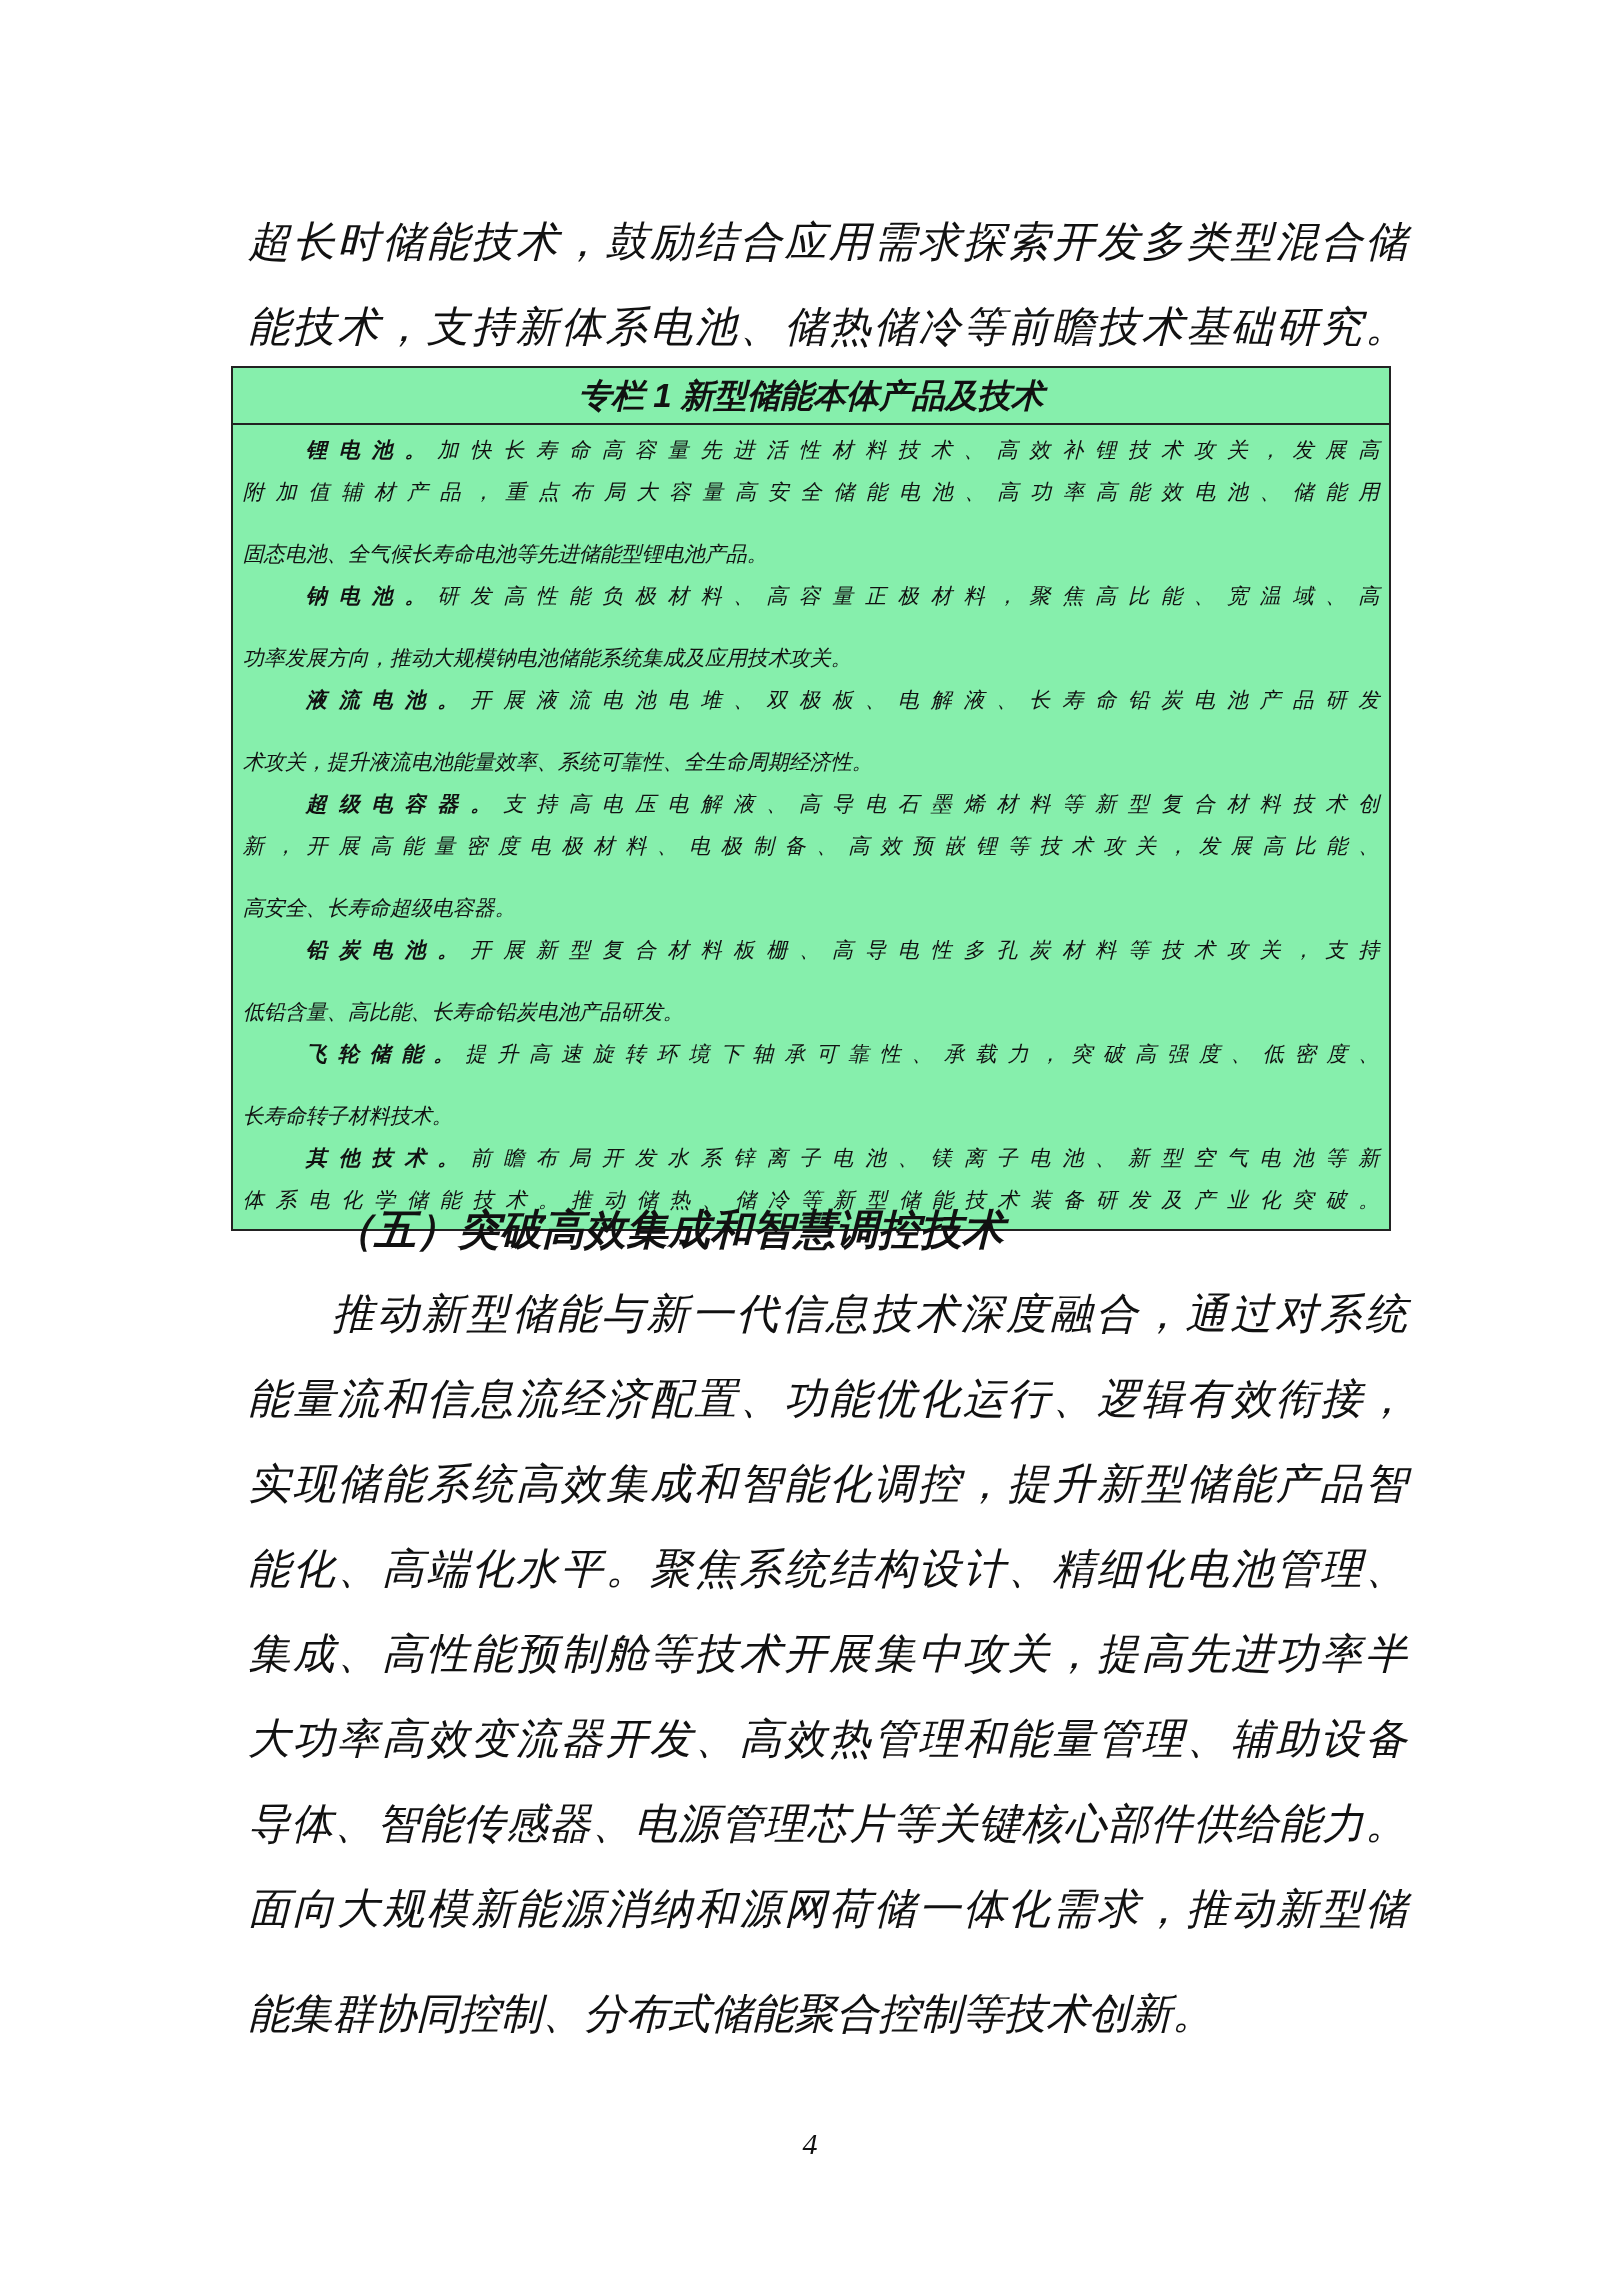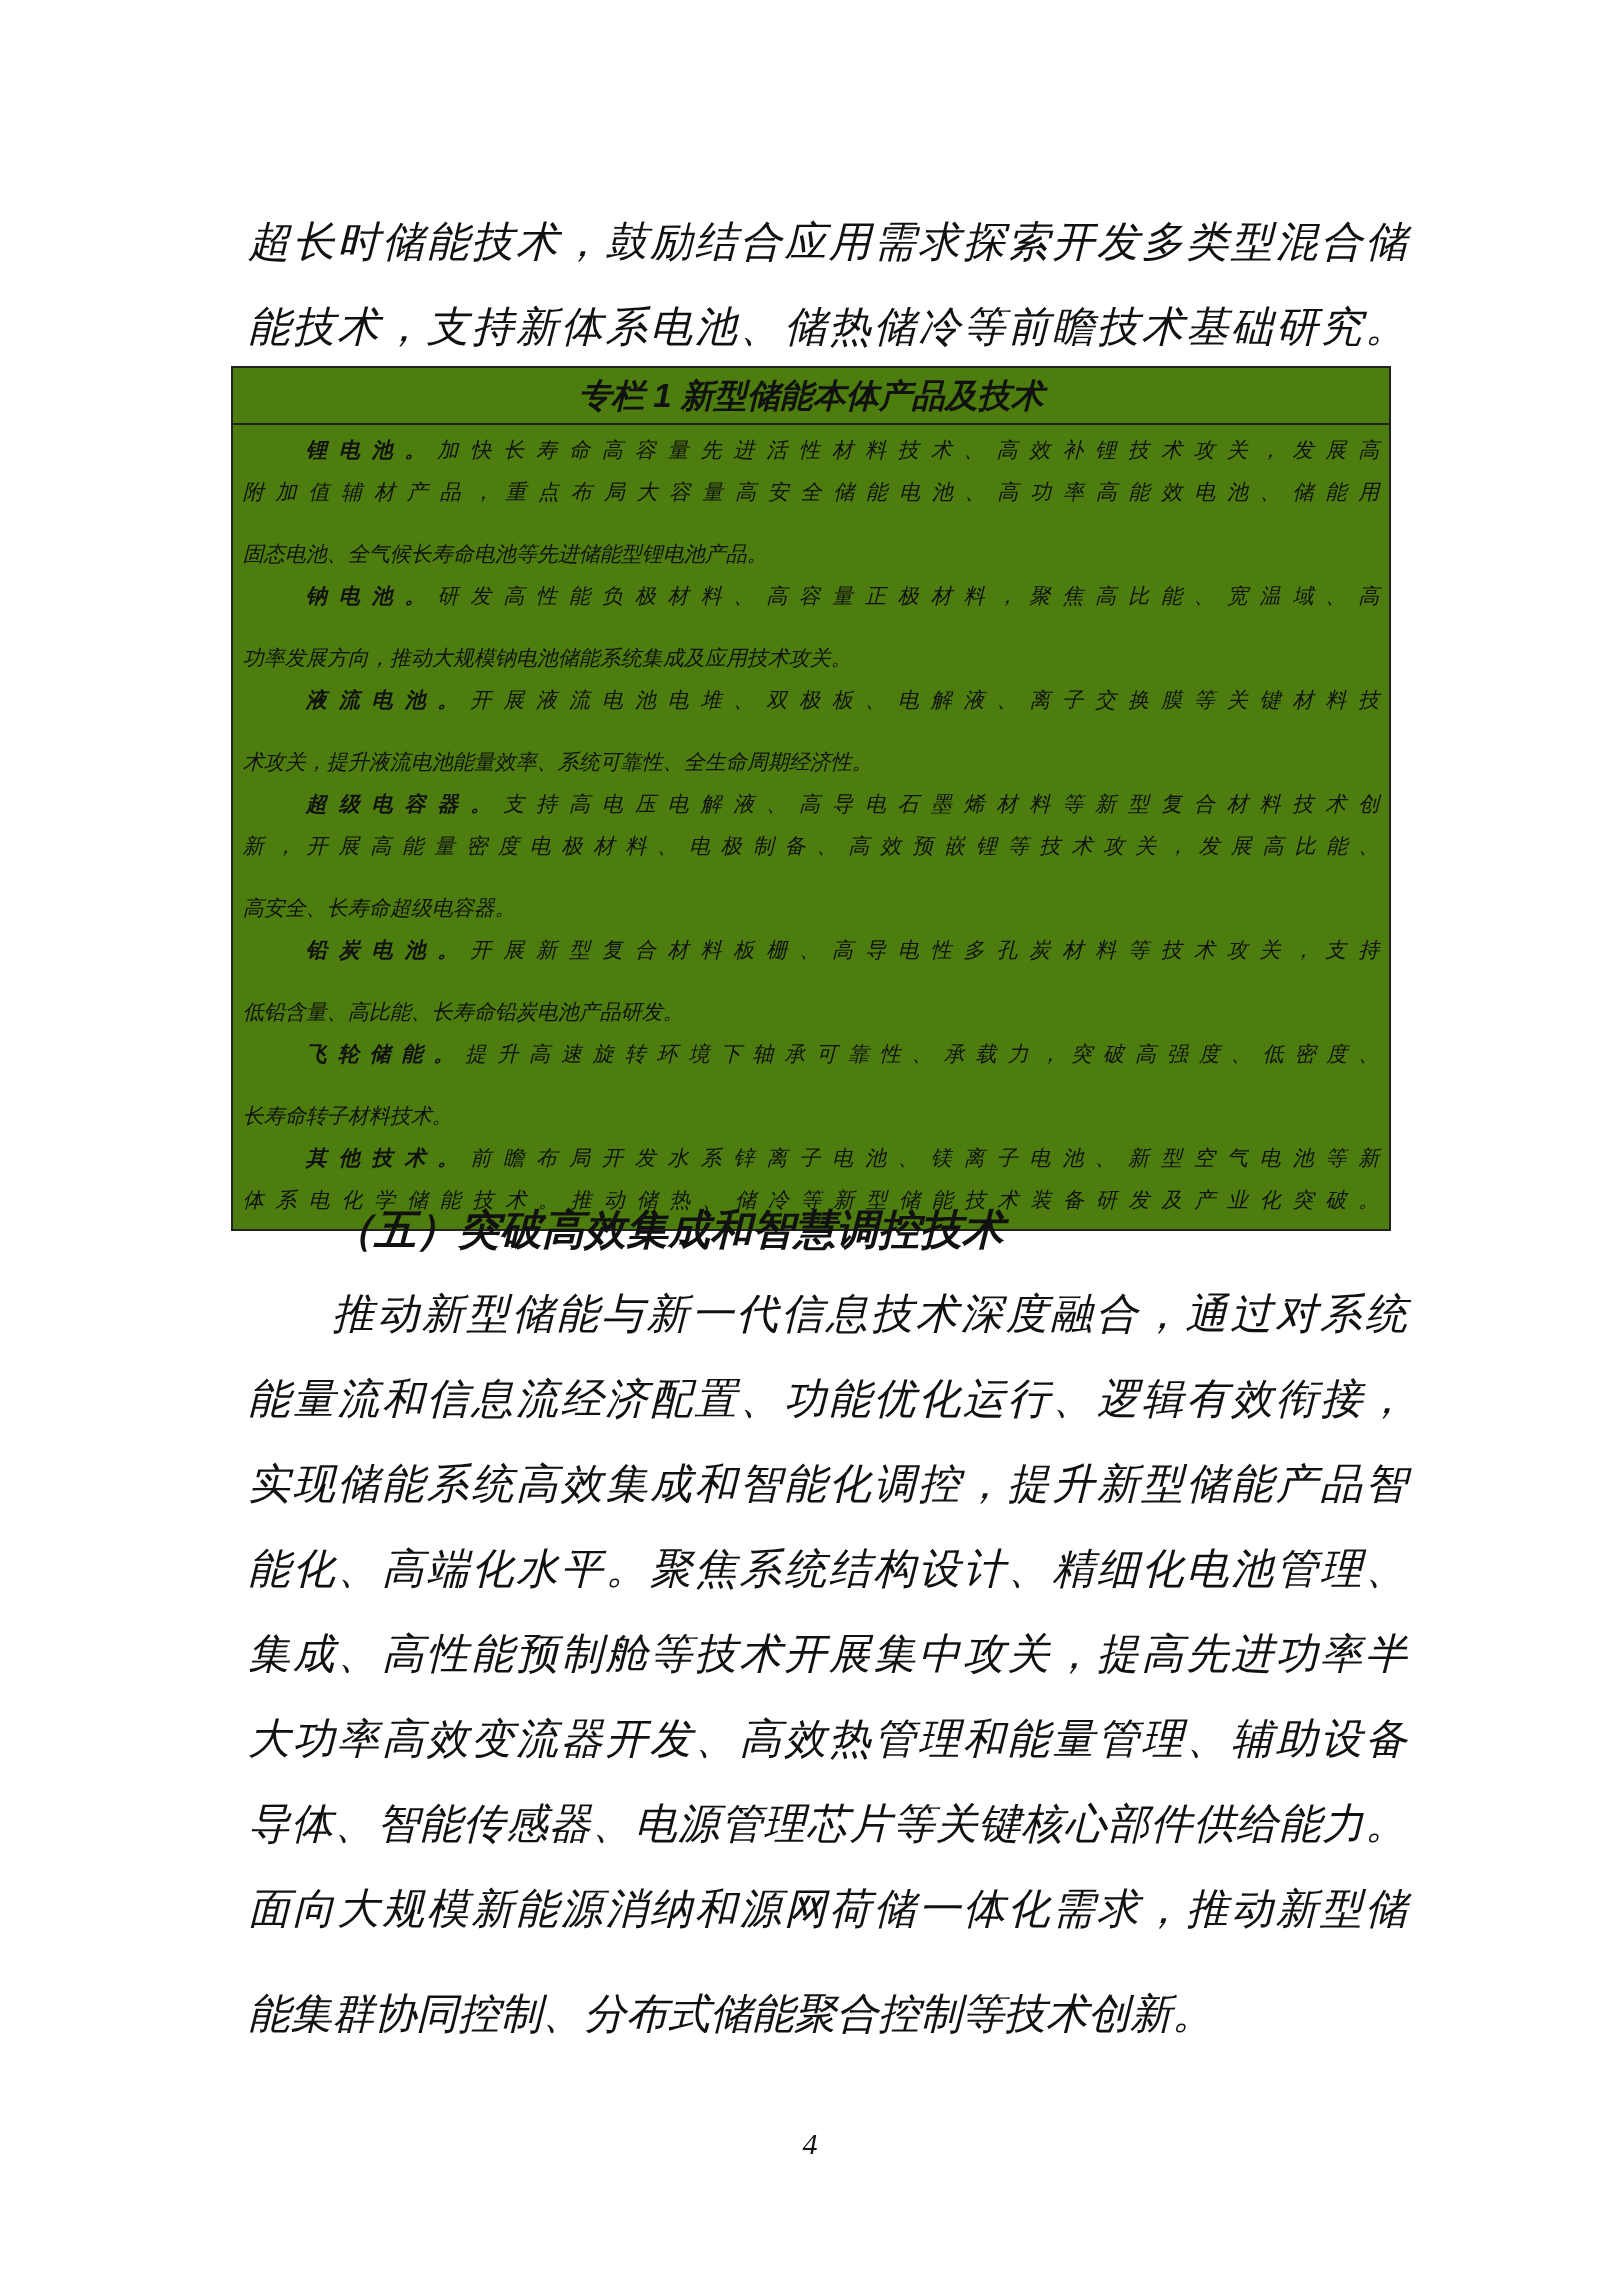--- a/index.html
+++ b/index.html
@@ -9,21 +9,21 @@
   }
   .textblock { position:absolute; left:248px; width:1159px; font-size:42px; line-height:85px; }
   .tline { text-align:justify; }
   .jfull { text-align-last:justify; }
   .jlast { text-align-last:left;margin-top:20px; }
   .indent2 { text-indent:84px; }
   .heading-block { position:absolute; left:248px; width:1159px; top:1188px;
     font-size:42px; line-height:85px; font-weight:bold; text-indent:84px; }
   .box {
     position:absolute; left:231px; top:366px; width:1160px; box-sizing:border-box;
-    border:2.9px solid #222222; background:#4d7c0f;
+    border:2.9px solid #222222; background:#86efac;
   }
   .box-title {
     height:55px; line-height:55px; border-bottom:2.9px solid #222222; text-align:center;
     font-family:"Liberation Sans","DejaVu Sans",sans-serif; font-weight:bold; font-size:33px;
   }
   .box-body { padding:3.9px 9.8px 7.8px 9.8px; font-size:21px; line-height:42px; }
   .bline { text-align:justify; }
   .bline.first { text-indent:63px; }
   .term { font-family:"Liberation Sans","DejaVu Sans",sans-serif; font-weight:700; }
   .page-num { position:absolute; left:0; top:2123px; width:100%; text-align:center;
@@ -48,21 +48,21 @@
         <div class="bline jfull">附加值辅材产品，重点布局大容量高安全储能电池、高功率高能效电池、储能用</div>
         <div class="bline jlast">固态电池、全气候长寿命电池等先进储能型锂电池产品。</div>
       </div>
 
       <div>
         <div class="bline first jfull"><b class="term">钠电池。</b><span>研发高性能负极材料、高容量正极材料，聚焦高比能、宽温域、高</span></div>
         <div class="bline jlast">功率发展方向，推动大规模钠电池储能系统集成及应用技术攻关。</div>
       </div>
 
       <div>
-        <div class="bline first jfull"><b class="term">液流电池。</b><span>开展液流电池电堆、双极板、电解液、离子交换膜等关键材料技</span></div>
+        <div class="bline first jfull"><b class="term">液流电池。</b><span>开展液流电池电堆、双极板、电解液、长寿命铅炭电池产品研发</span></div>
         <div class="bline jlast">术攻关，提升液流电池能量效率、系统可靠性、全生命周期经济性。</div>
       </div>
 
       <div>
         <div class="bline first jfull"><b class="term">超级电容器。</b><span>支持高电压电解液、高导电石墨烯材料等新型复合材料技术创</span></div>
         <div class="bline jfull">新，开展高能量密度电极材料、电极制备、高效预嵌锂等技术攻关，发展高比能、</div>
         <div class="bline jlast">高安全、长寿命超级电容器。</div>
       </div>
 
       <div>

